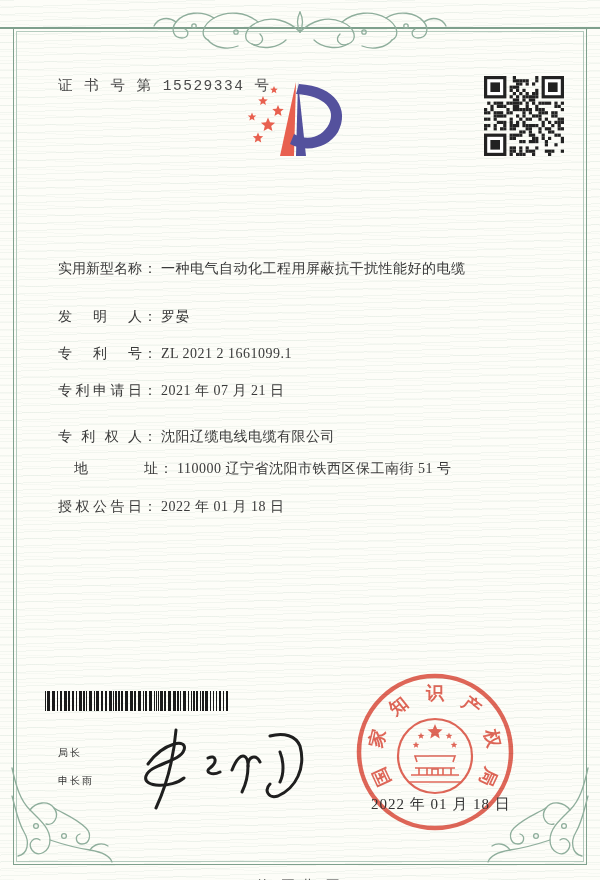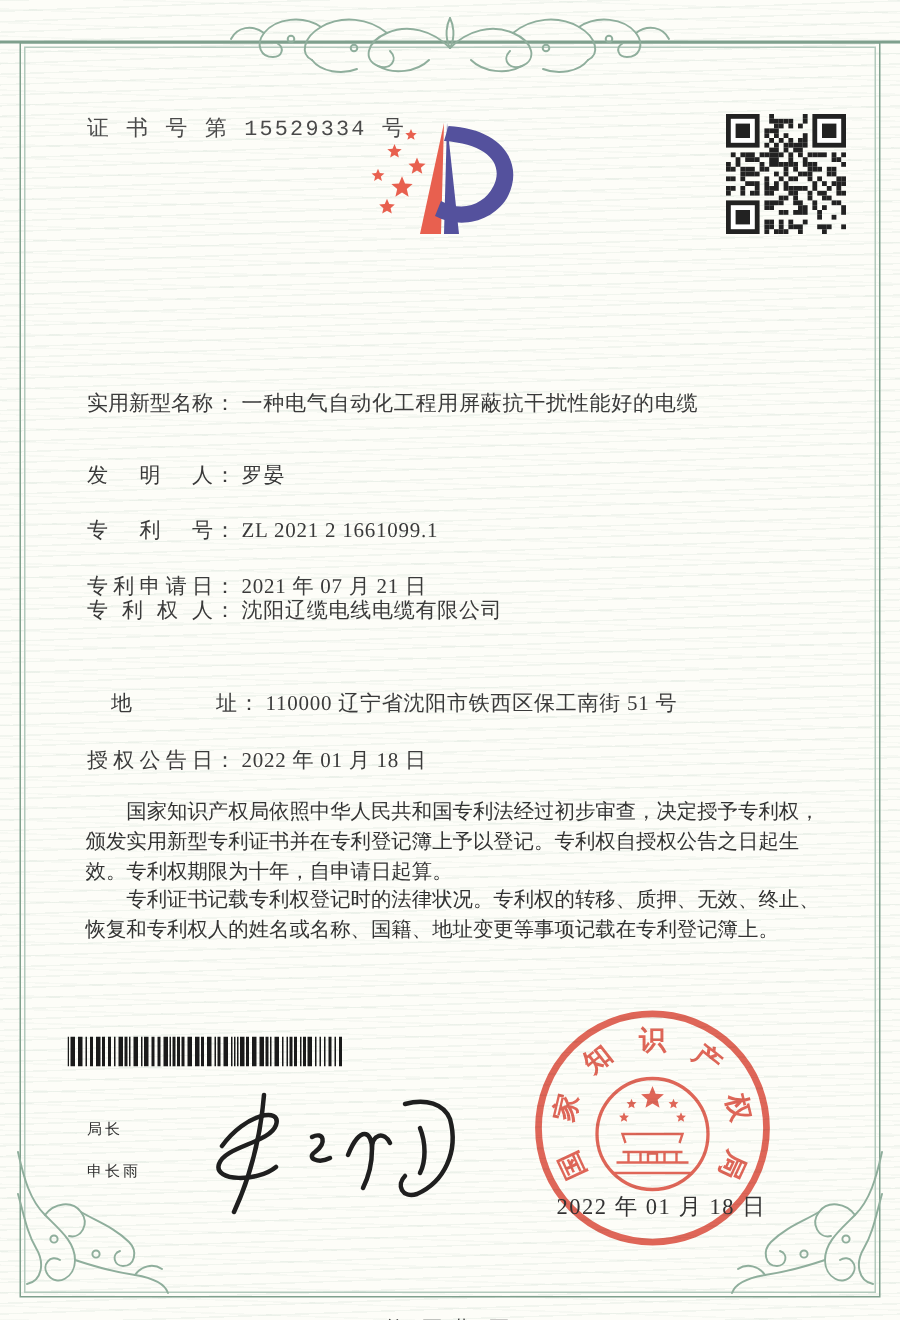--- a/index.html
+++ b/index.html
@@ -322,34 +322,30 @@
   </div>
   <div class="row" style="top:308px;">
     <span class="lbl">发明人</span><span class="colon">：</span><span class="val">罗晏</span>
   </div>
   <div class="row" style="top:345px;">
     <span class="lbl">专利号</span><span class="colon">：</span><span class="val">ZL 2021 2 1661099.1</span>
   </div>
   <div class="row" style="top:382px;">
     <span class="lbl">专利申请日</span><span class="colon">：</span><span class="val">2021 年 07 月 21 日</span>
   </div>
-  <div class="row" style="top:398px;">
+  <div class="row" style="top:428px;">
     <span class="lbl">专利权人</span><span class="colon">：</span><span class="val">沈阳辽缆电线电缆有限公司</span>
   </div>
   <div class="row" style="top:460px;margin-left:16px;">
     <span class="lbl">地址</span><span class="colon">：</span><span class="val">110000 辽宁省沈阳市铁西区保工南街 51 号</span>
   </div>
   <div class="row" style="top:498px;">
     <span class="lbl">授权公告日</span><span class="colon">：</span><span class="val">2022 年 01 月 18 日</span>
   </div>
 
-  <div class="paras">
-    <p>国家知识产权局依照中华人民共和国专利法经过初步审查，决定授予专利权，颁发实用新型专利证书并在专利登记簿上予以登记。专利权自授权公告之日起生效。专利权期限为十年，自申请日起算。</p>
-    <p>专利证书记载专利权登记时的法律状况。专利权的转移、质押、无效、终止、恢复和专利权人的姓名或名称、国籍、地址变更等事项记载在专利登记簿上。</p>
-  </div>
 
   <svg class="barcode" id="barcode-svg" viewBox="0 0 184 20" preserveAspectRatio="none">
       <rect x="0" y="0" width="1" height="20" fill="#1a1a1a"></rect>
       <rect x="2" y="0" width="3" height="20" fill="#1a1a1a"></rect>
       <rect x="7" y="0" width="3" height="20" fill="#1a1a1a"></rect>
       <rect x="12" y="0" width="1" height="20" fill="#1a1a1a"></rect>
       <rect x="15" y="0" width="2" height="20" fill="#1a1a1a"></rect>
       <rect x="19" y="0" width="3" height="20" fill="#1a1a1a"></rect>
       <rect x="23" y="0" width="2" height="20" fill="#1a1a1a"></rect>
       <rect x="27" y="0" width="2" height="20" fill="#1a1a1a"></rect>

